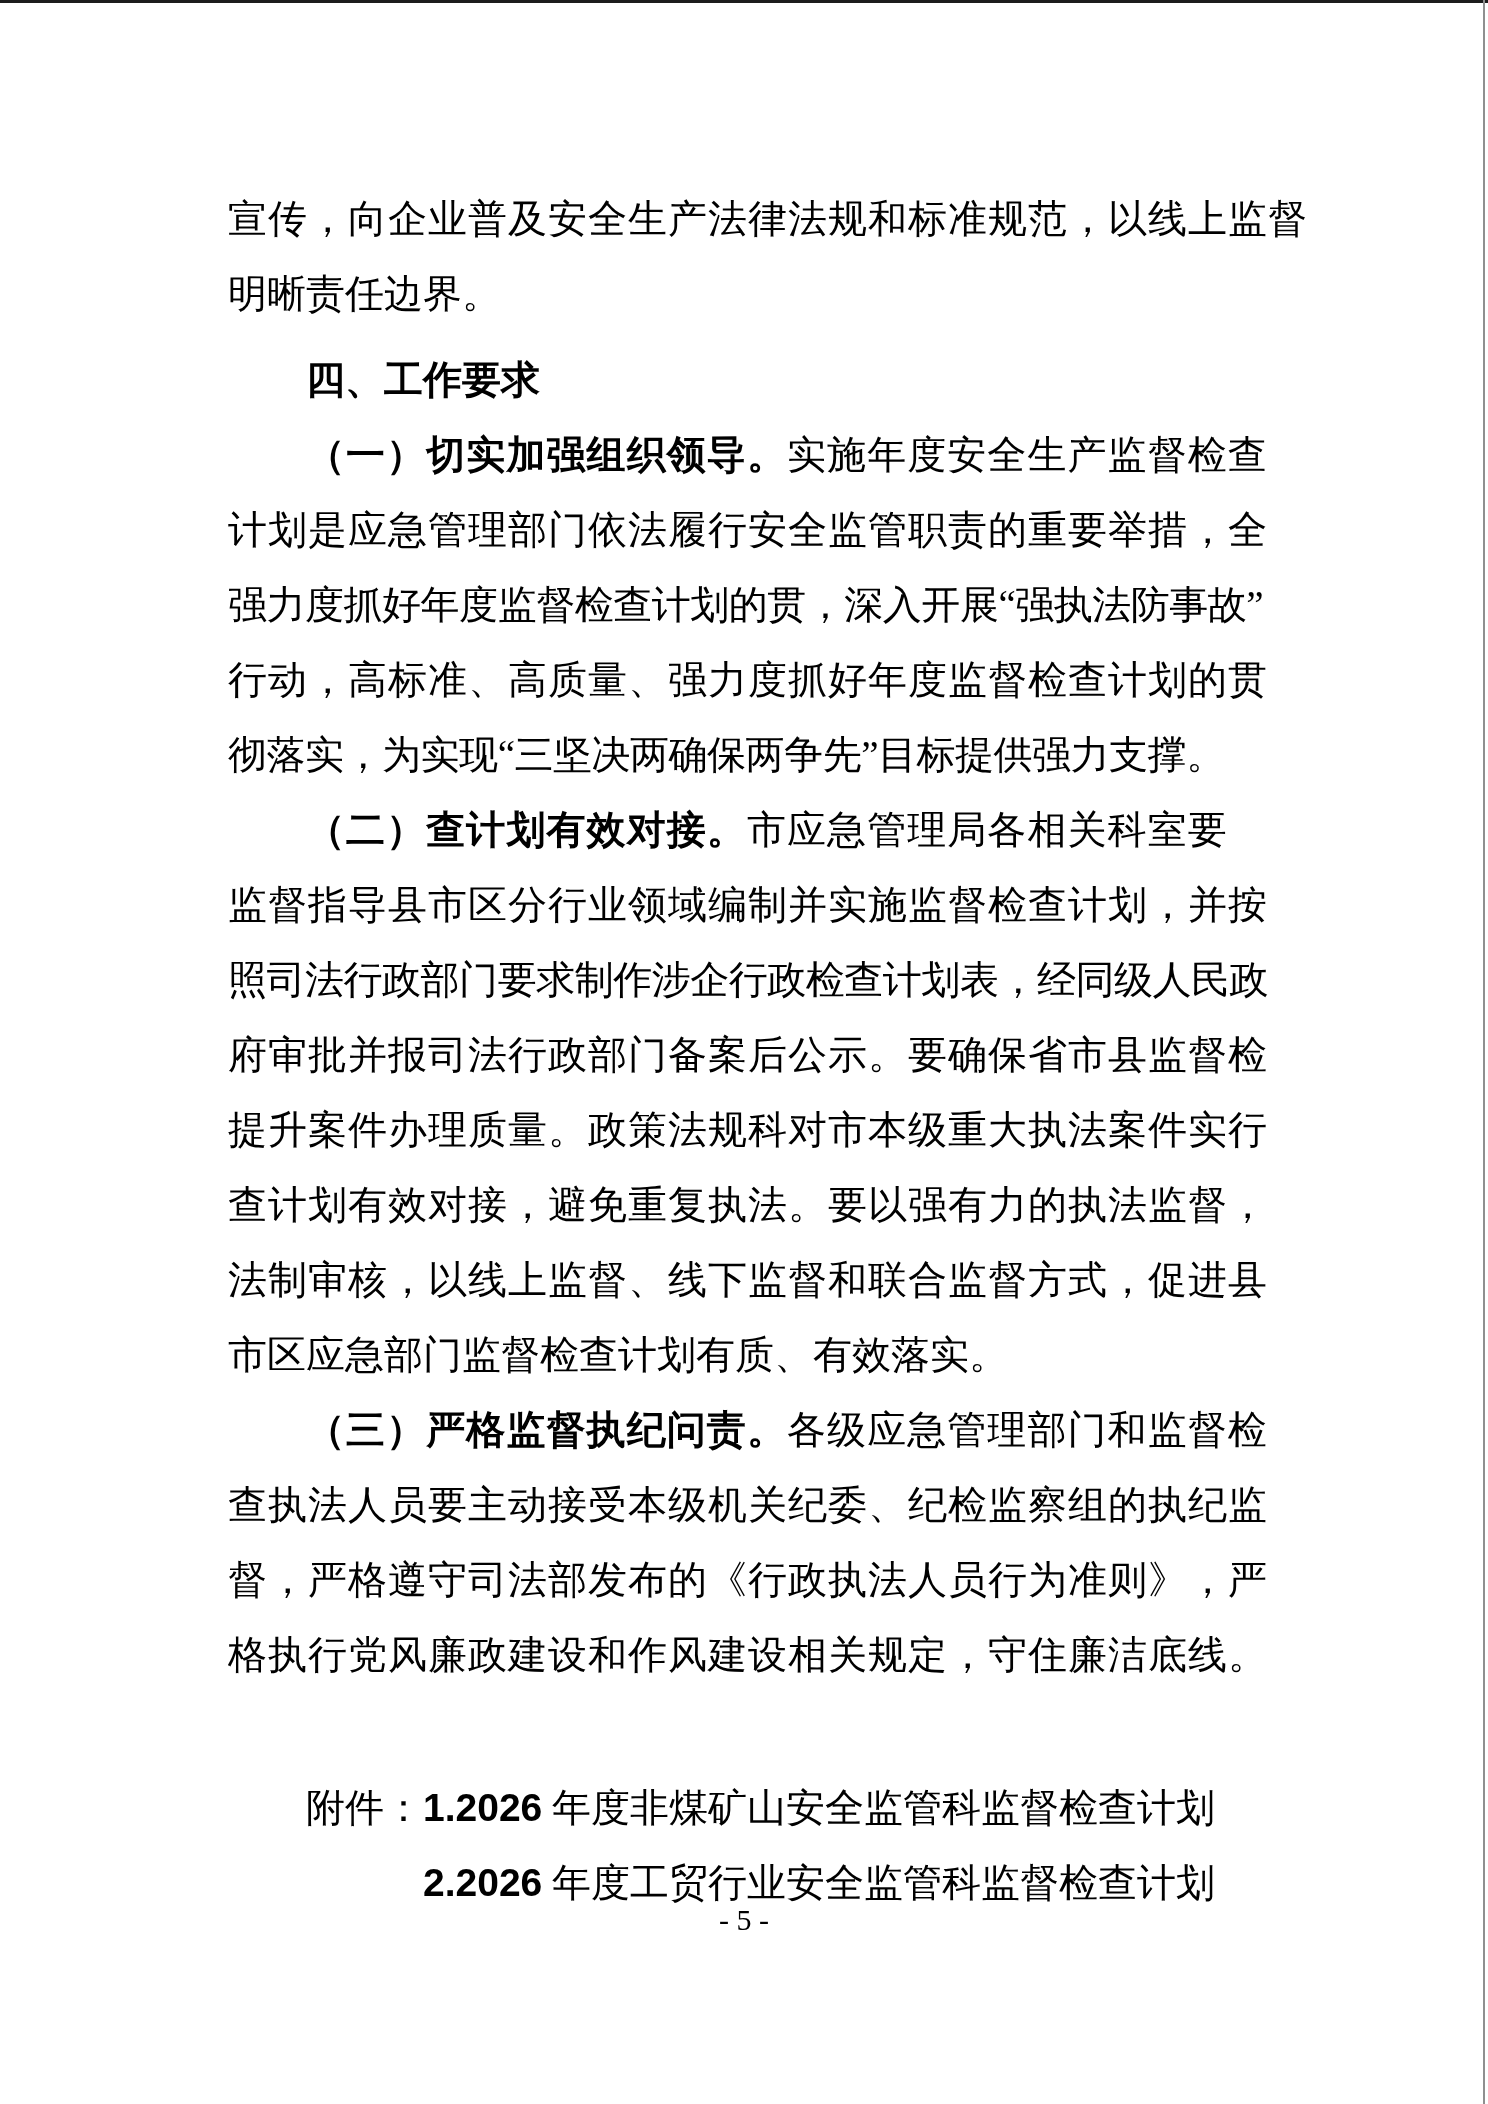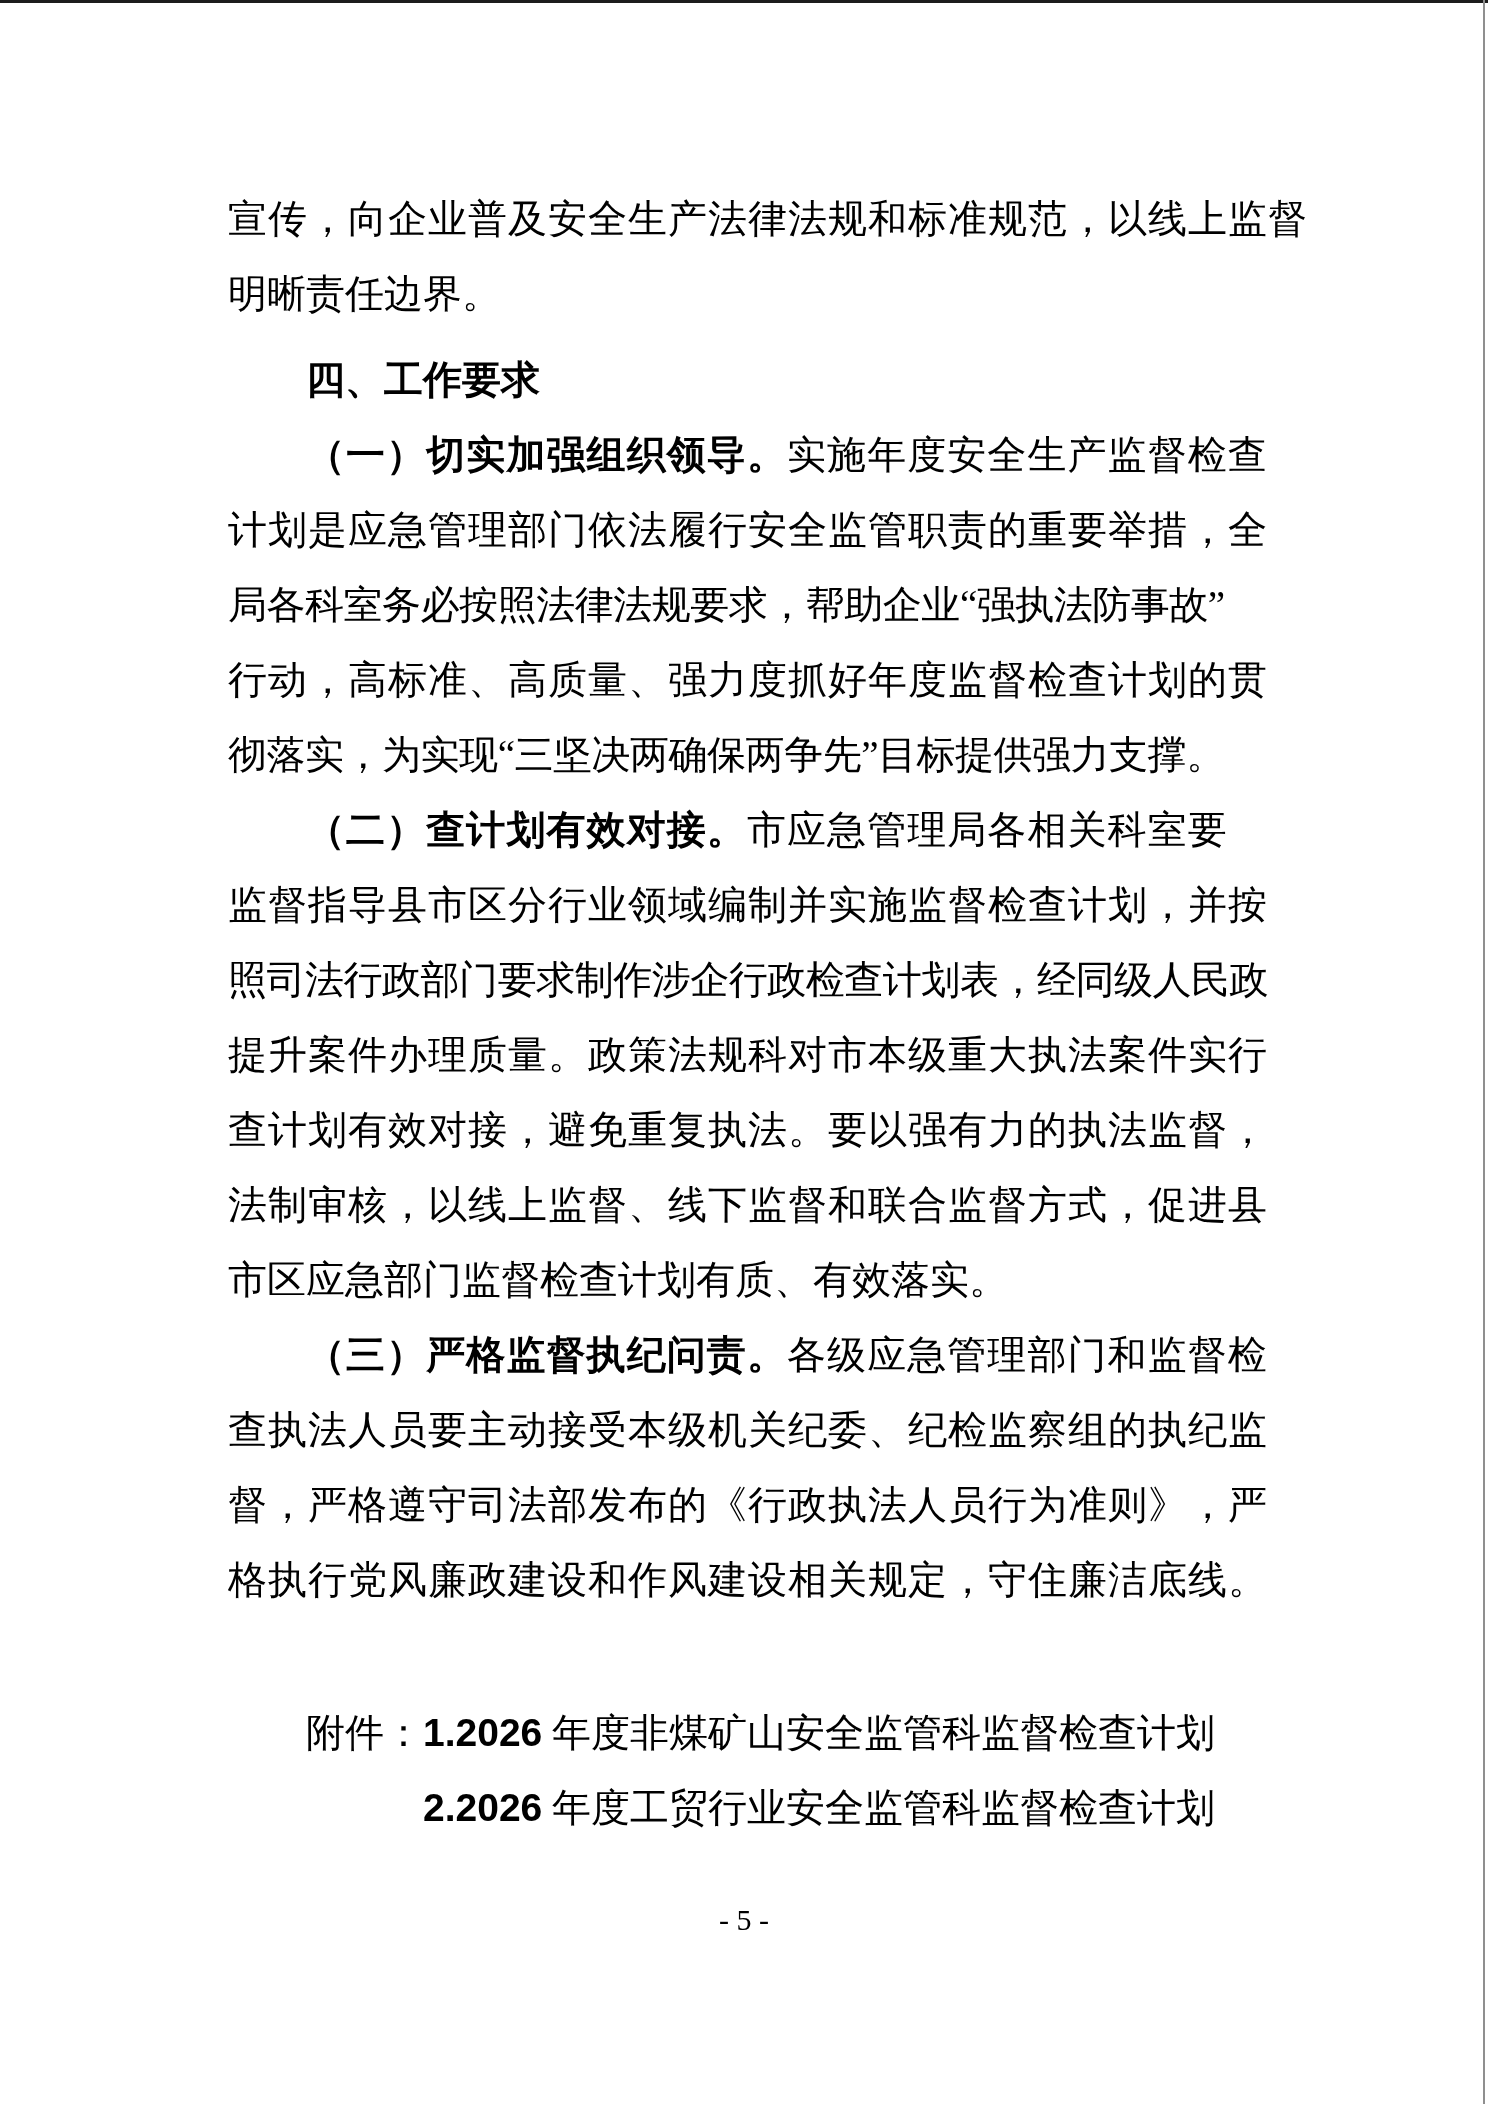--- a/index.html
+++ b/index.html
@@ -69,26 +69,27 @@
 
 <div class="page-top-edge" style="background: rgb(28, 28, 28);"></div>
 <div class="page-right-edge" style="background: rgb(143, 143, 143);"></div>
 
 <div class="text-body">
     <div class="line" style="letter-spacing: 1px;"><span class="seg-body">宣传，向企业普及安全生产法律法规和标准规范，以线上监督</span></div>
     <div class="line"><span class="seg-body">明晰责任边界。</span></div>
     <div class="line" style="padding-left: 78px; margin-top: 11px;"><span class="seg-heading">四、工作要求</span></div>
     <div class="line" style="padding-left: 78px; letter-spacing: 1.08px;"><span class="seg-emphasis">（一）切实加强组织领导。</span><span class="seg-body">实施年度安全生产监督检查</span></div>
     <div class="line" style="letter-spacing: 1px;"><span class="seg-body">计划是应急管理部门依法履行安全监管职责的重要举措，全</span></div>
-    <div class="line" style="letter-spacing: -0.48px;"><span class="seg-body">局各科室务必按照法律法规要求，帮助企业“强执法防事故”</span></div>
+    <div class="line" style="letter-spacing: -0.48px;"><span class="seg-body">强力度抓好年度监督检查计划的贯，深入开展“强执法防事故”</span></div>
     <div class="line" style="letter-spacing: 1px;"><span class="seg-body">行动，高标准、高质量、强力度抓好年度监督检查计划的贯</span></div>
     <div class="line" style="letter-spacing: -0.48px;"><span class="seg-body">彻落实，为实现“三坚决两确保两争先”目标提供强力支撑。</span></div>
     <div class="line" style="padding-left: 78px; letter-spacing: 1.08px;"><span class="seg-emphasis">（二）查计划有效对接。</span><span class="seg-body">市应急管理局各相关科室要</span></div>
     <div class="line" style="letter-spacing: 1px;"><span class="seg-body">监督指导县市区分行业领域编制并实施监督检查计划，并按</span></div>
     <div class="line" style="letter-spacing: -0.48px;"><span class="seg-body">照司法行政部门要求制作涉企行政检查计划表，经同级人民政</span></div>
+    <div class="line" style="letter-spacing: 1px;"><span class="seg-body">府审批并报司法行政部门备案后公示。要确保省市县监督检</span></div>
     <div class="line" style="letter-spacing: 1px;"><span class="seg-body">提升案件办理质量。政策法规科对市本级重大执法案件实行</span></div>
     <div class="line" style="letter-spacing: 1px;"><span class="seg-body">查计划有效对接，避免重复执法。要以强有力的执法监督，</span></div>
     <div class="line" style="letter-spacing: 1px;"><span class="seg-body">法制审核，以线上监督、线下监督和联合监督方式，促进县</span></div>
     <div class="line"><span class="seg-body">市区应急部门监督检查计划有质、有效落实。</span></div>
     <div class="line" style="padding-left: 78px; letter-spacing: 1.08px;"><span class="seg-emphasis">（三）严格监督执纪问责。</span><span class="seg-body">各级应急管理部门和监督检</span></div>
     <div class="line" style="letter-spacing: 1px;"><span class="seg-body">查执法人员要主动接受本级机关纪委、纪检监察组的执纪监</span></div>
     <div class="line" style="letter-spacing: 1px;"><span class="seg-body">督，严格遵守司法部发布的《行政执法人员行为准则》，严</span></div>
     <div class="line" style="letter-spacing: 1px;"><span class="seg-body">格执行党风廉政建设和作风建设相关规定，守住廉洁底线。</span></div>
     <div class="line" style="padding-left: 78px; margin-top: 78px;"><span class="seg-body">附件：</span><span class="seg-num">1.2026</span><span class="seg-body"> 年度非煤矿山安全监管科监督检查计划</span></div>
     <div class="line" style="padding-left: 195px;"><span class="seg-num">2.2026</span><span class="seg-body"> 年度工贸行业安全监管科监督检查计划</span></div>

